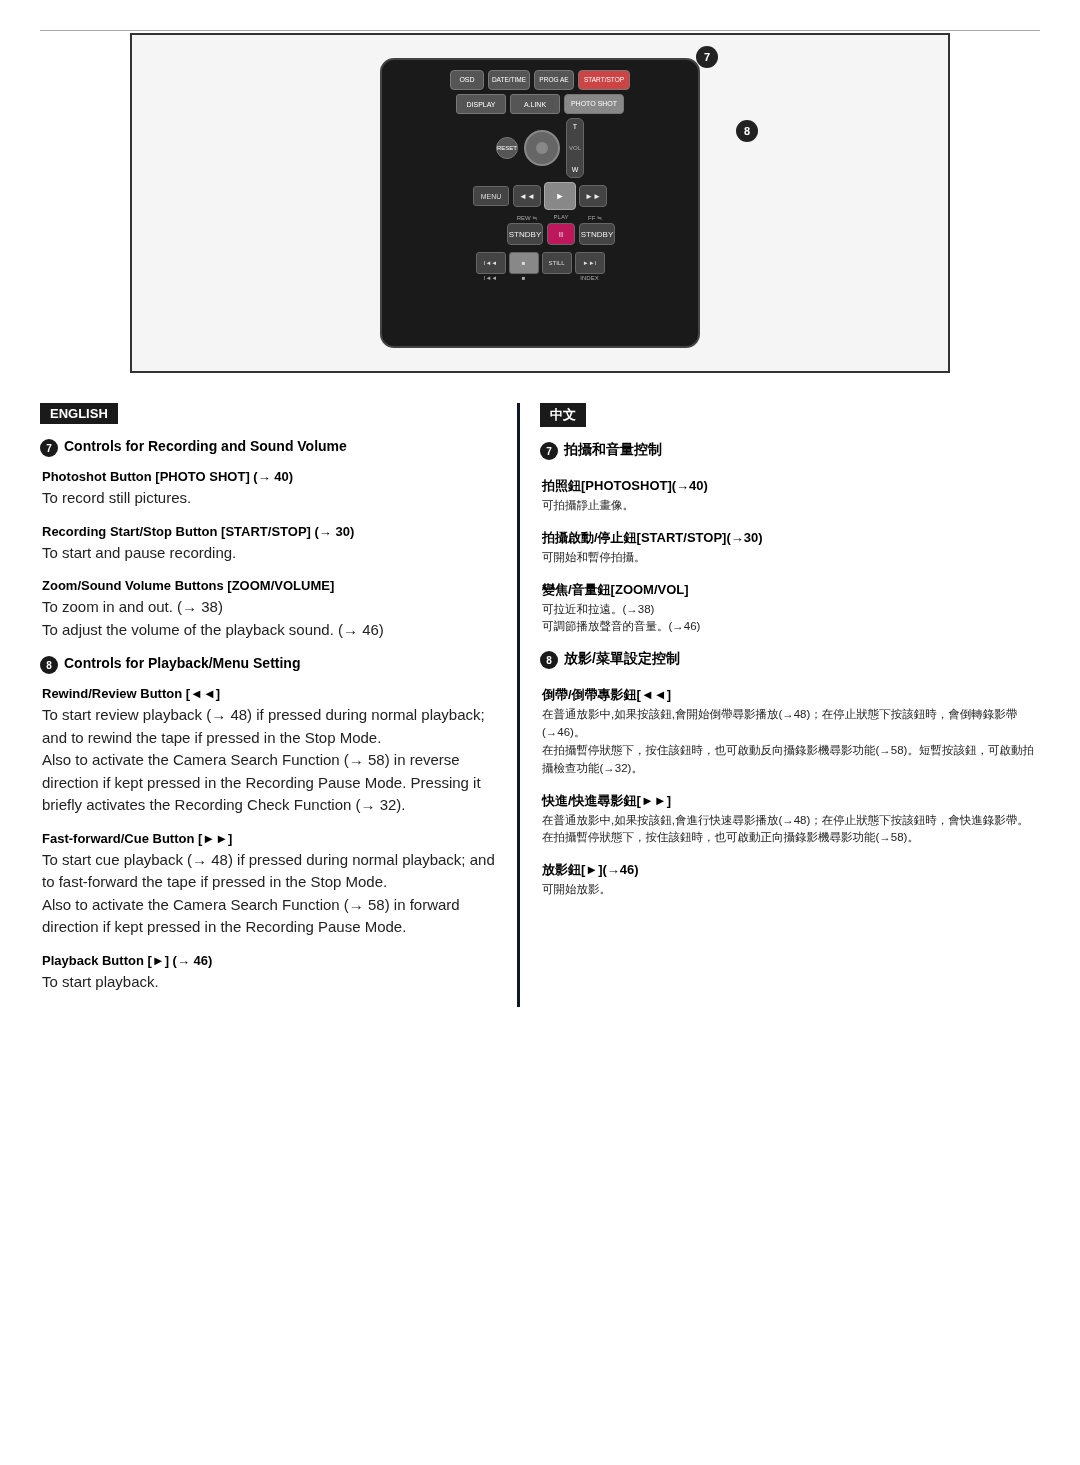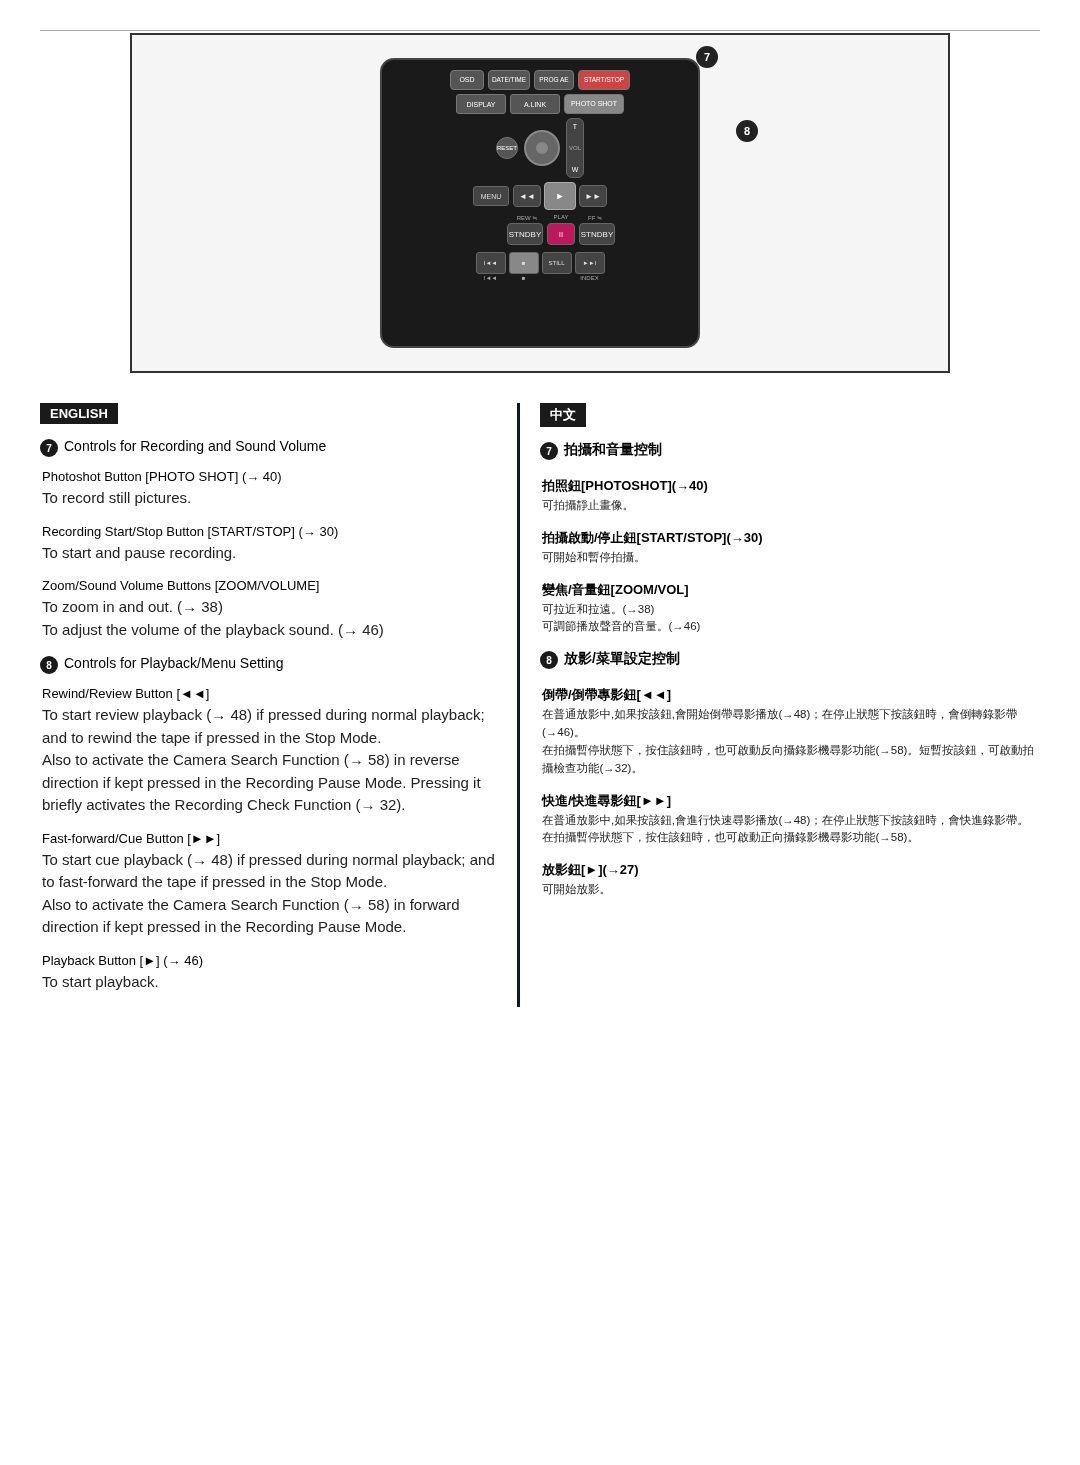--- a/index.html
+++ b/index.html
@@ -198,29 +198,29 @@
       font-size: 10px;
       font-weight: bold;
       display: flex;
       align-items: center;
       justify-content: center;
       flex-shrink: 0;
       margin-top: 1px;
     }
     .heading-text {
       font-size: 14px;
-      font-weight: normal;
+      font-weight: bold;
     }
     .sub-section {
       margin-bottom: 14px;
       padding-left: 2px;
     }
     .sub-heading {
       font-size: 13px;
-      font-weight: normal;
+      font-weight: bold;
       margin-bottom: 3px;
     }
     .sub-text {
       font-size: 15px;
       line-height: 1.5;
       color: #222;
     }
     .zh-heading {
       font-size: 14px;
       font-weight: bold;
@@ -466,19 +466,19 @@
 
       <div class="sub-section">
         <div class="zh-sub-heading">快進/快進尋影鈕[►►]</div>
         <div class="zh-text">
           在普通放影中,如果按該鈕,會進行快速尋影播放(→48)；在停止狀態下按該鈕時，會快進錄影帶。<br>
           在拍攝暫停狀態下，按住該鈕時，也可啟動正向攝錄影機尋影功能(→58)。
         </div>
       </div>
 
       <div class="sub-section">
-        <div class="zh-sub-heading">放影鈕[►](→27)</div>
+        <div class="zh-sub-heading">放影鈕[►](→46)</div>
         <div class="zh-text">可開始放影。</div>
       </div>
     </div>
   </div>
 
 </div>
 
 </body></html>

